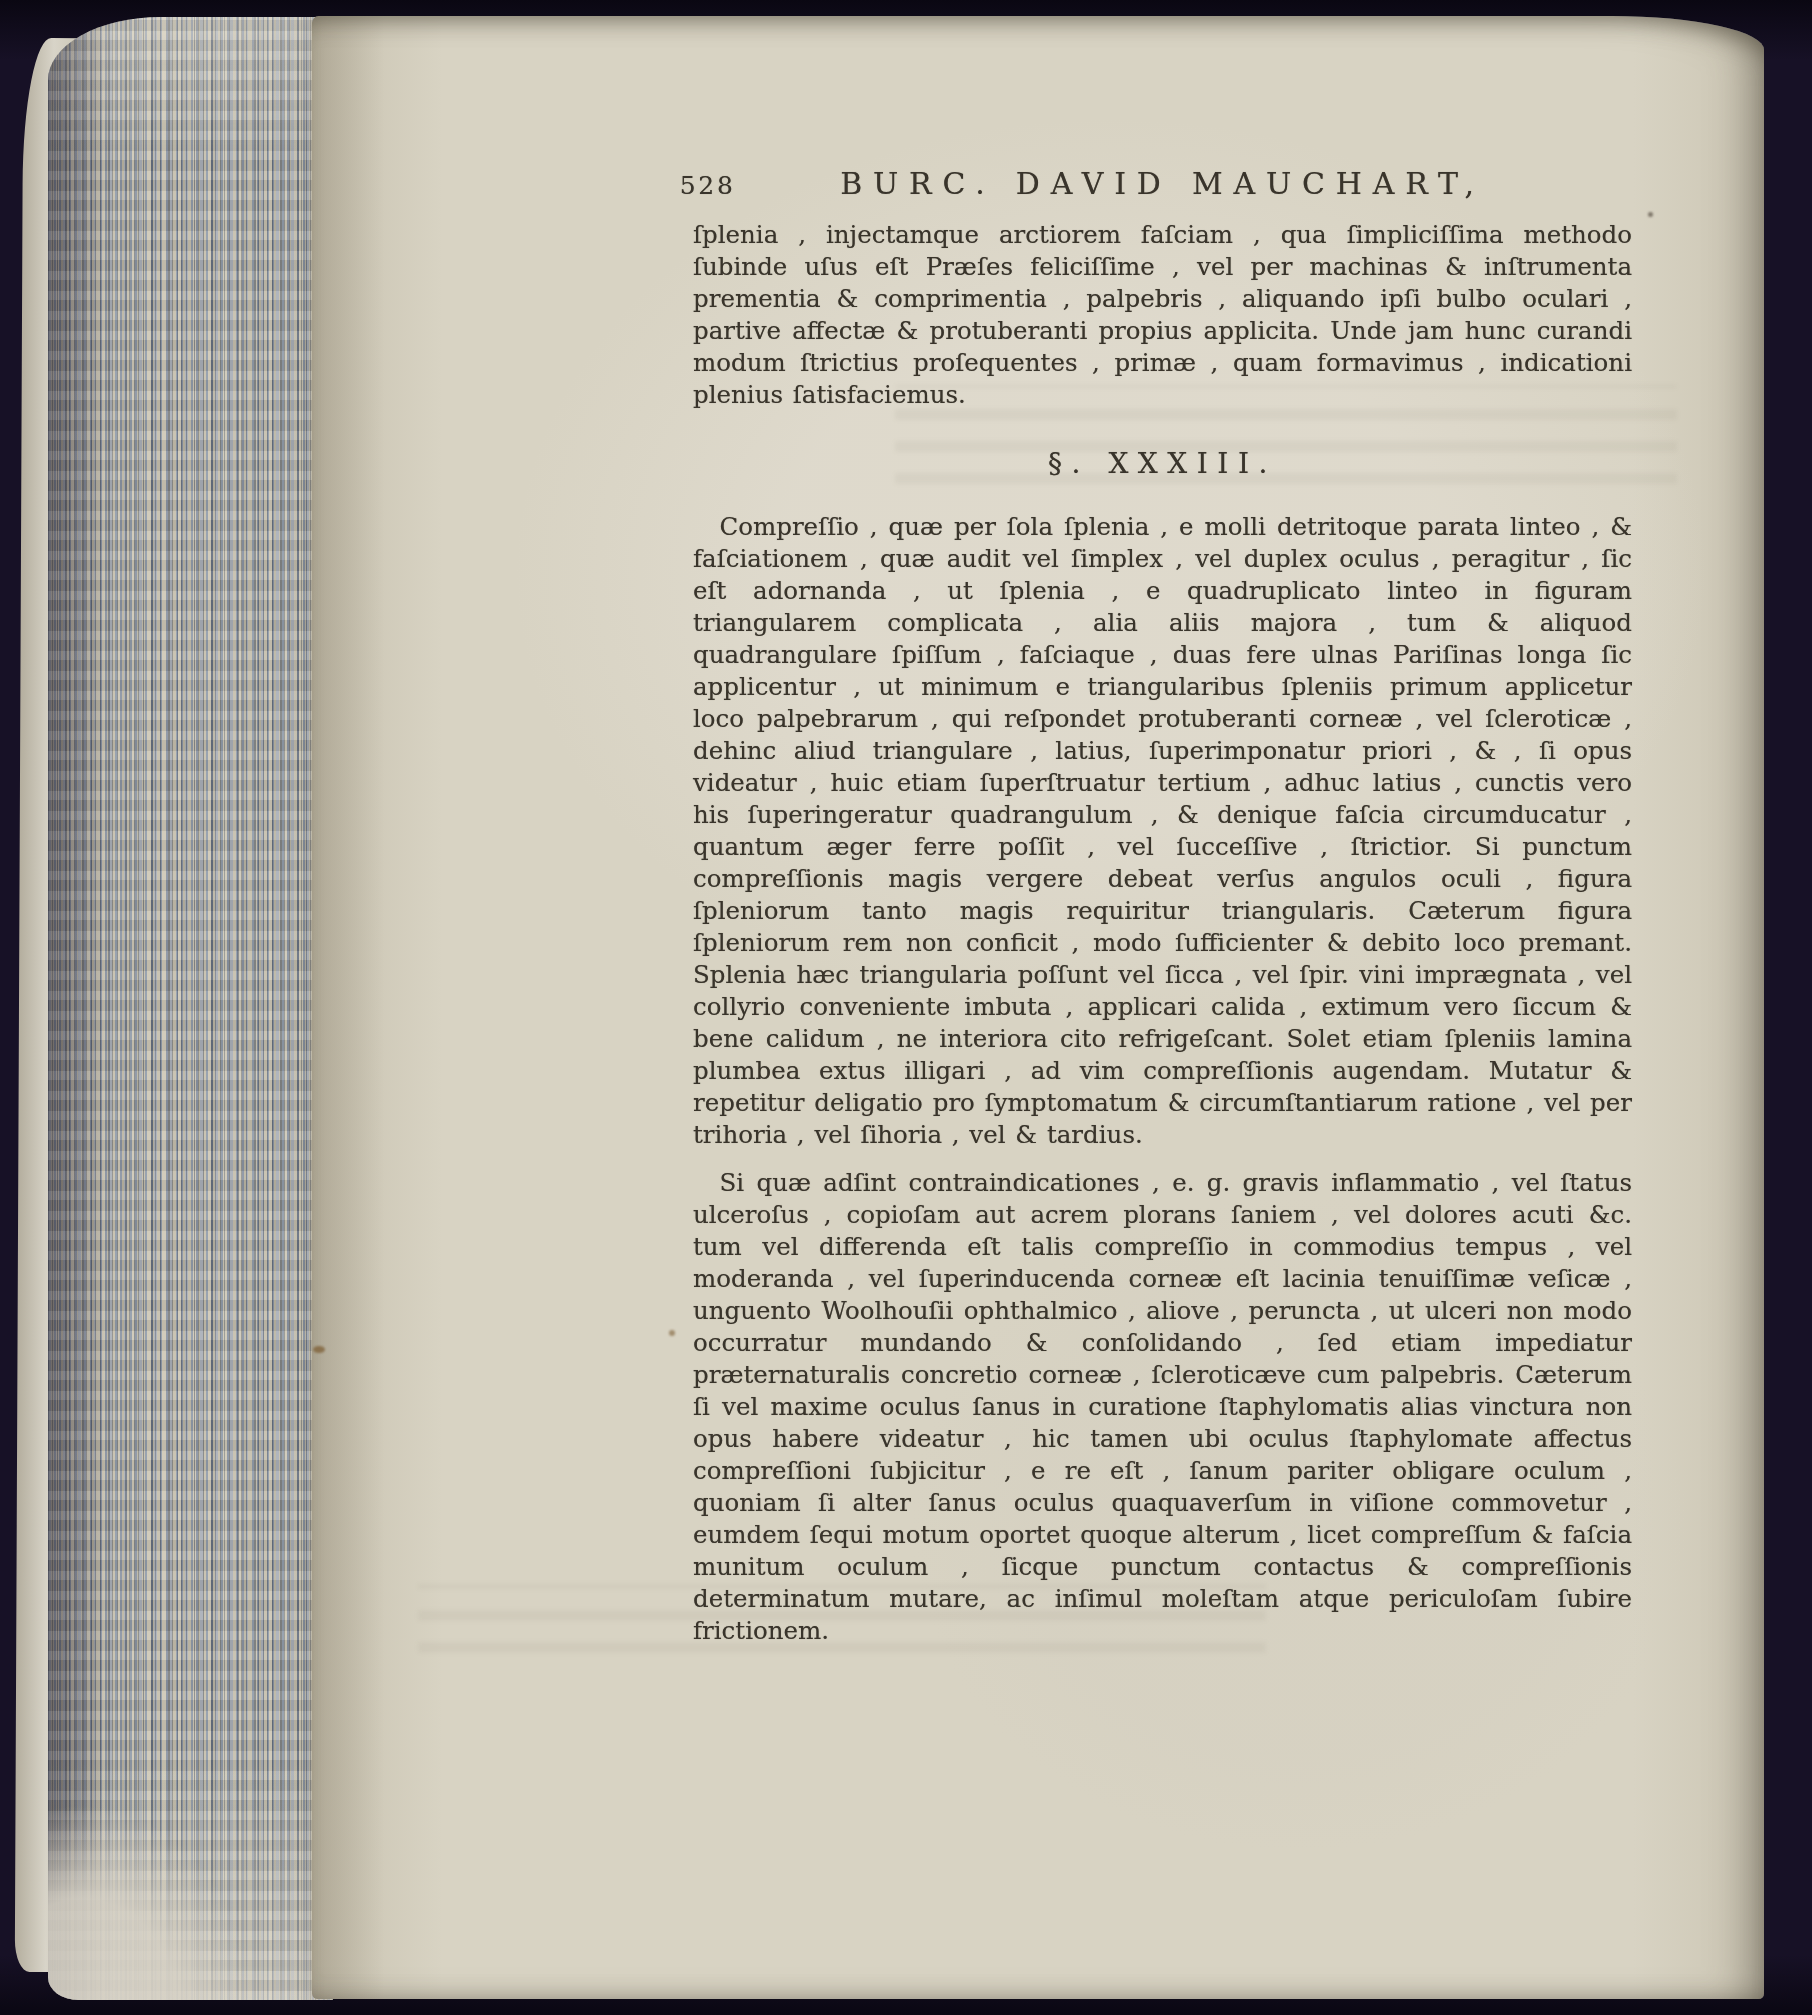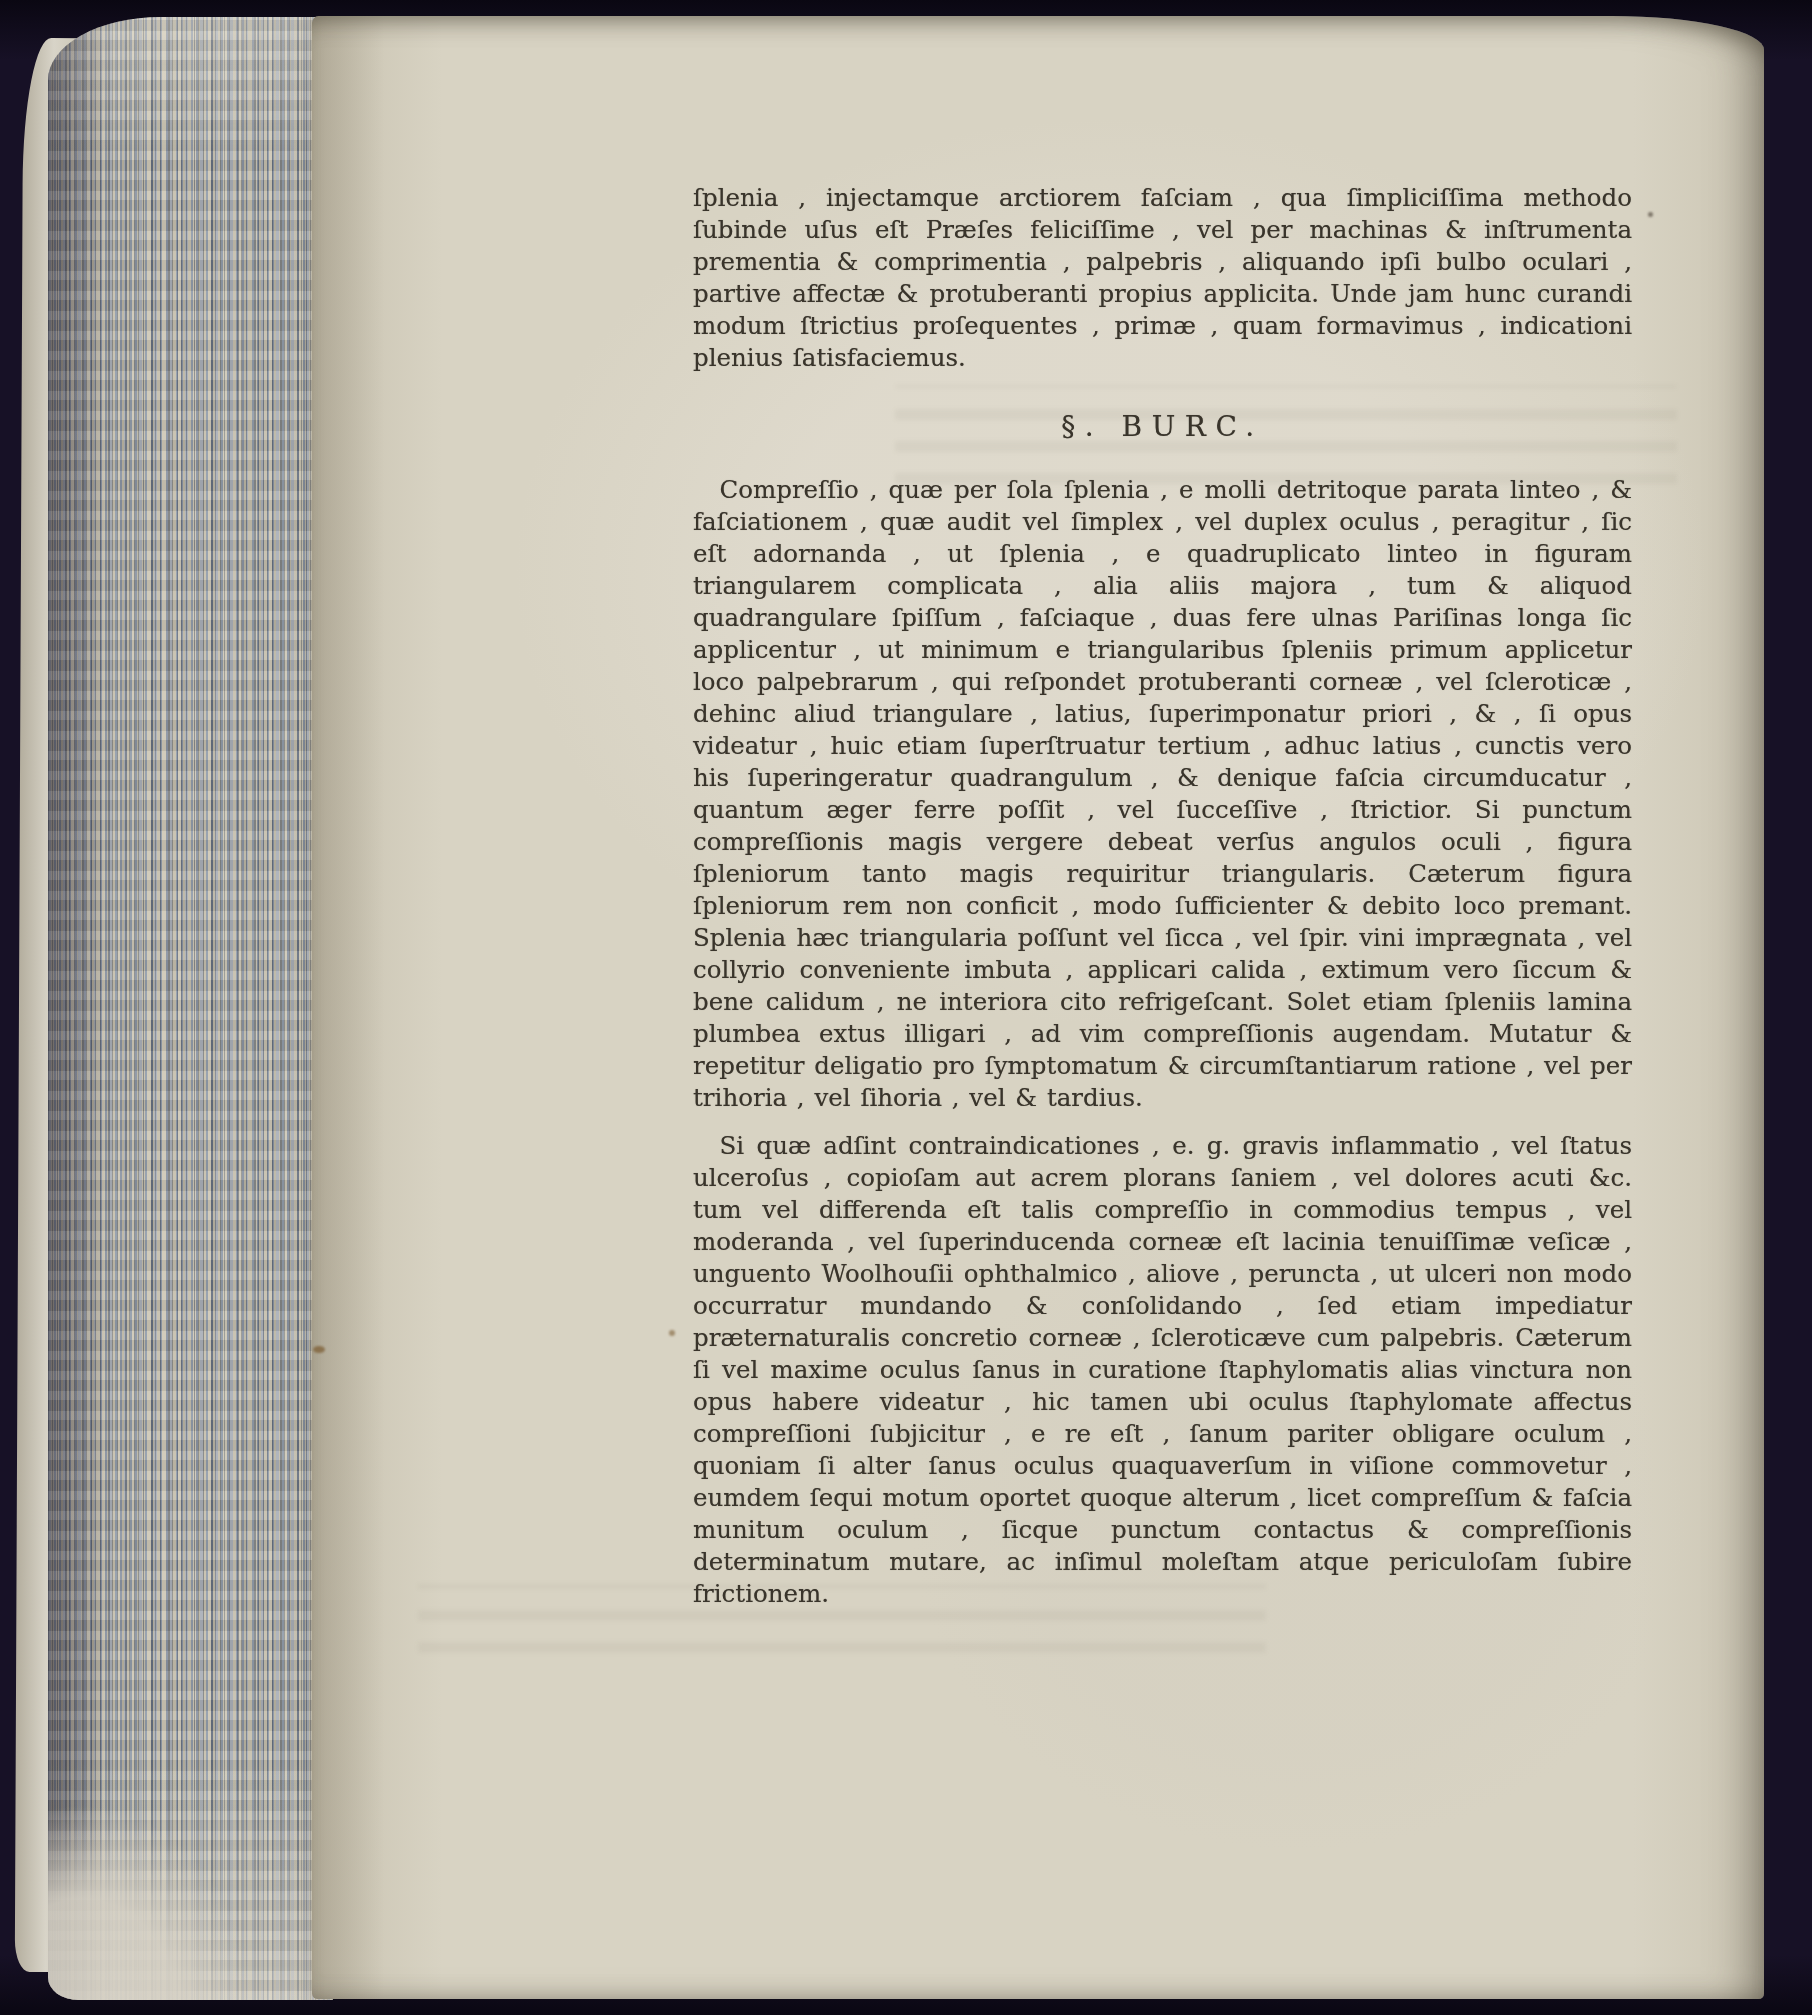--- a/index.html
+++ b/index.html
@@ -97,24 +97,28 @@
   <div class="page">
 
     <div class="ghost ghost-1"></div>
     <div class="ghost ghost-2"></div>
     <div class="spot spot-1"></div>
     <div class="spot spot-2"></div>
     <div class="spot spot-3"></div>
 
     <div class="text-col">
 
+      <div class="header">
+        <span class="page-num">528</span>
+        <div class="running-title">BURC. DAVID MAUCHART,</div>
+      </div>
 
       <p class="para first">ſplenia , injectamque arctiorem faſciam , qua ſimpliciſſima methodo ſubinde uſus eſt Præſes feliciſſime , vel per machinas &amp; inſtrumenta prementia &amp; comprimentia , palpebris , aliquando ipſi bulbo oculari , partive affectæ &amp; protuberanti propius applicita. Unde jam hunc curandi modum ſtrictius proſequentes , primæ , quam formavimus , indicationi plenius ſatisfaciemus.</p>
 
-      <div class="section-heading">§. BURC.</div>
+      <div class="section-heading">§. XXXIII.</div>
 
       <p class="para indent">Compreſſio , quæ per ſola ſplenia , e molli detritoque parata linteo , &amp; faſciationem , quæ audit vel ſimplex , vel duplex oculus , peragitur , ſic eſt adornanda , ut ſplenia , e quadruplicato linteo in figuram triangularem complicata , alia aliis majora , tum &amp; aliquod quadrangulare ſpiſſum , faſciaque , duas fere ulnas Pariſinas longa ſic applicentur , ut minimum e triangularibus ſpleniis primum applicetur loco palpebrarum , qui reſpondet protuberanti corneæ , vel ſcleroticæ , dehinc aliud triangulare , latius, ſuperimponatur priori , &amp; , ſi opus videatur , huic etiam ſuperſtruatur tertium , adhuc latius , cunctis vero his ſuperingeratur quadrangulum , &amp; denique faſcia circumducatur , quantum æger ferre poſſit , vel ſucceſſive , ſtrictior. Si punctum compreſſionis magis vergere debeat verſus angulos oculi , figura ſpleniorum tanto magis requiritur triangularis. Cæterum figura ſpleniorum rem non conficit , modo ſufficienter &amp; debito loco premant. Splenia hæc triangularia poſſunt vel ſicca , vel ſpir. vini imprægnata , vel collyrio conveniente imbuta , applicari calida , extimum vero ſiccum &amp; bene calidum , ne interiora cito refrigeſcant. Solet etiam ſpleniis lamina plumbea extus illigari , ad vim compreſſionis augendam. Mutatur &amp; repetitur deligatio pro ſymptomatum &amp; circumſtantiarum ratione , vel per trihoria , vel ſihoria , vel &amp; tardius.</p>
 
       <p class="para indent para3">Si quæ adſint contraindicationes , e. g. gravis inflammatio , vel ſtatus ulceroſus , copioſam aut acrem plorans ſaniem , vel dolores acuti &amp;c. tum vel differenda eſt talis compreſſio in commodius tempus , vel moderanda , vel ſuperinducenda corneæ eſt lacinia tenuiſſimæ veſicæ , unguento Woolhouſii ophthalmico , aliove , peruncta , ut ulceri non modo occurratur mundando &amp; conſolidando , ſed etiam impediatur præternaturalis concretio corneæ , ſcleroticæve cum palpebris. Cæterum ſi vel maxime oculus ſanus in curatione ſtaphylomatis alias vinctura non opus habere videatur , hic tamen ubi oculus ſtaphylomate affectus compreſſioni ſubjicitur , e re eſt , ſanum pariter obligare oculum , quoniam ſi alter ſanus oculus quaquaverſum in viſione commovetur , eumdem ſequi motum oportet quoque alterum , licet compreſſum &amp; faſcia munitum oculum , ſicque punctum contactus &amp; compreſſionis determinatum mutare, ac inſimul moleſtam atque periculoſam ſubire frictionem.</p>
 
     </div>
 
 
   </div>
 

